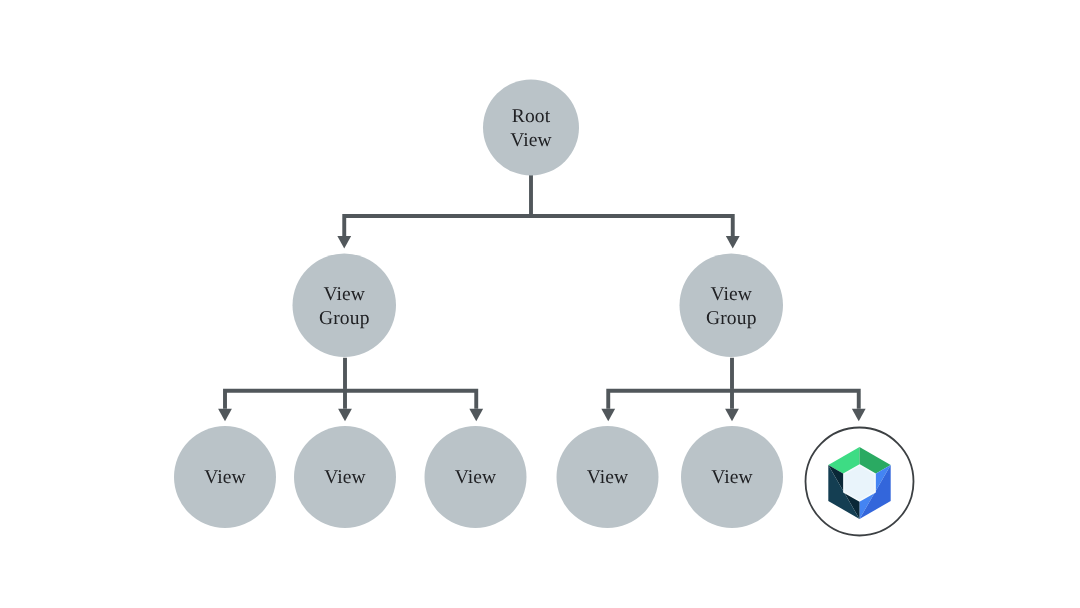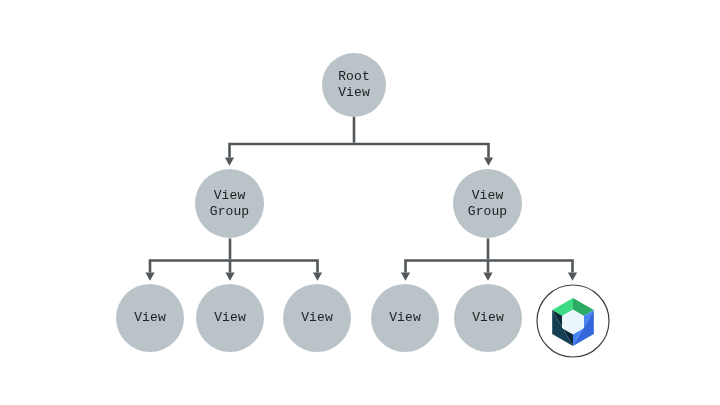--- a/index.html
+++ b/index.html
@@ -6,21 +6,21 @@
     margin: 0;
     padding: 0;
     background: #ffffff;
   }
   .stage {
     position: relative;
     width: 720px;
     height: 405px;
     overflow: hidden;
     background: var(--background, #ffffff);
-    font-family: Liberation Mono, monospace;
+    font-family: Liberation Serif, serif;
   }
   .connectors {
     position: absolute;
     left: 0;
     top: 0;
     width: 720px;
     height: 405px;
   }
   .connector-line {
     fill: none;

